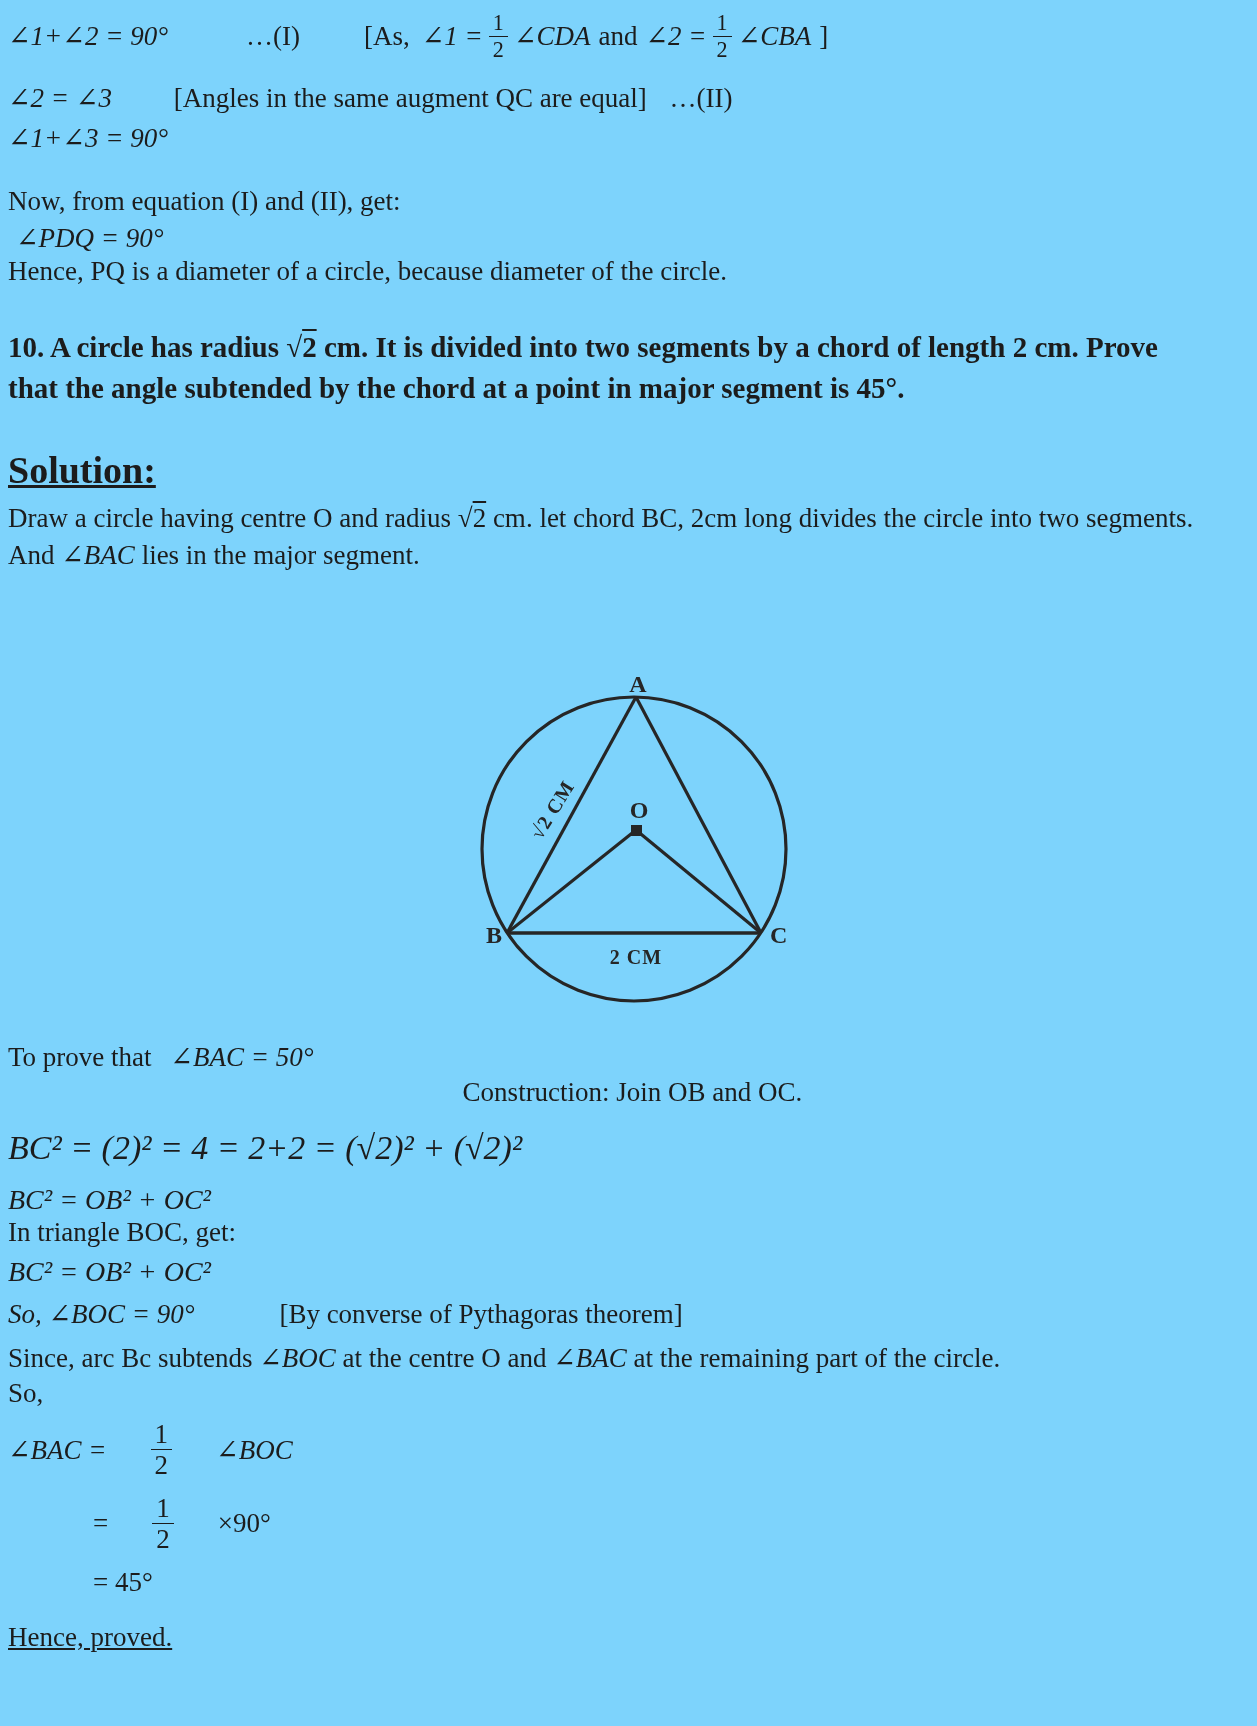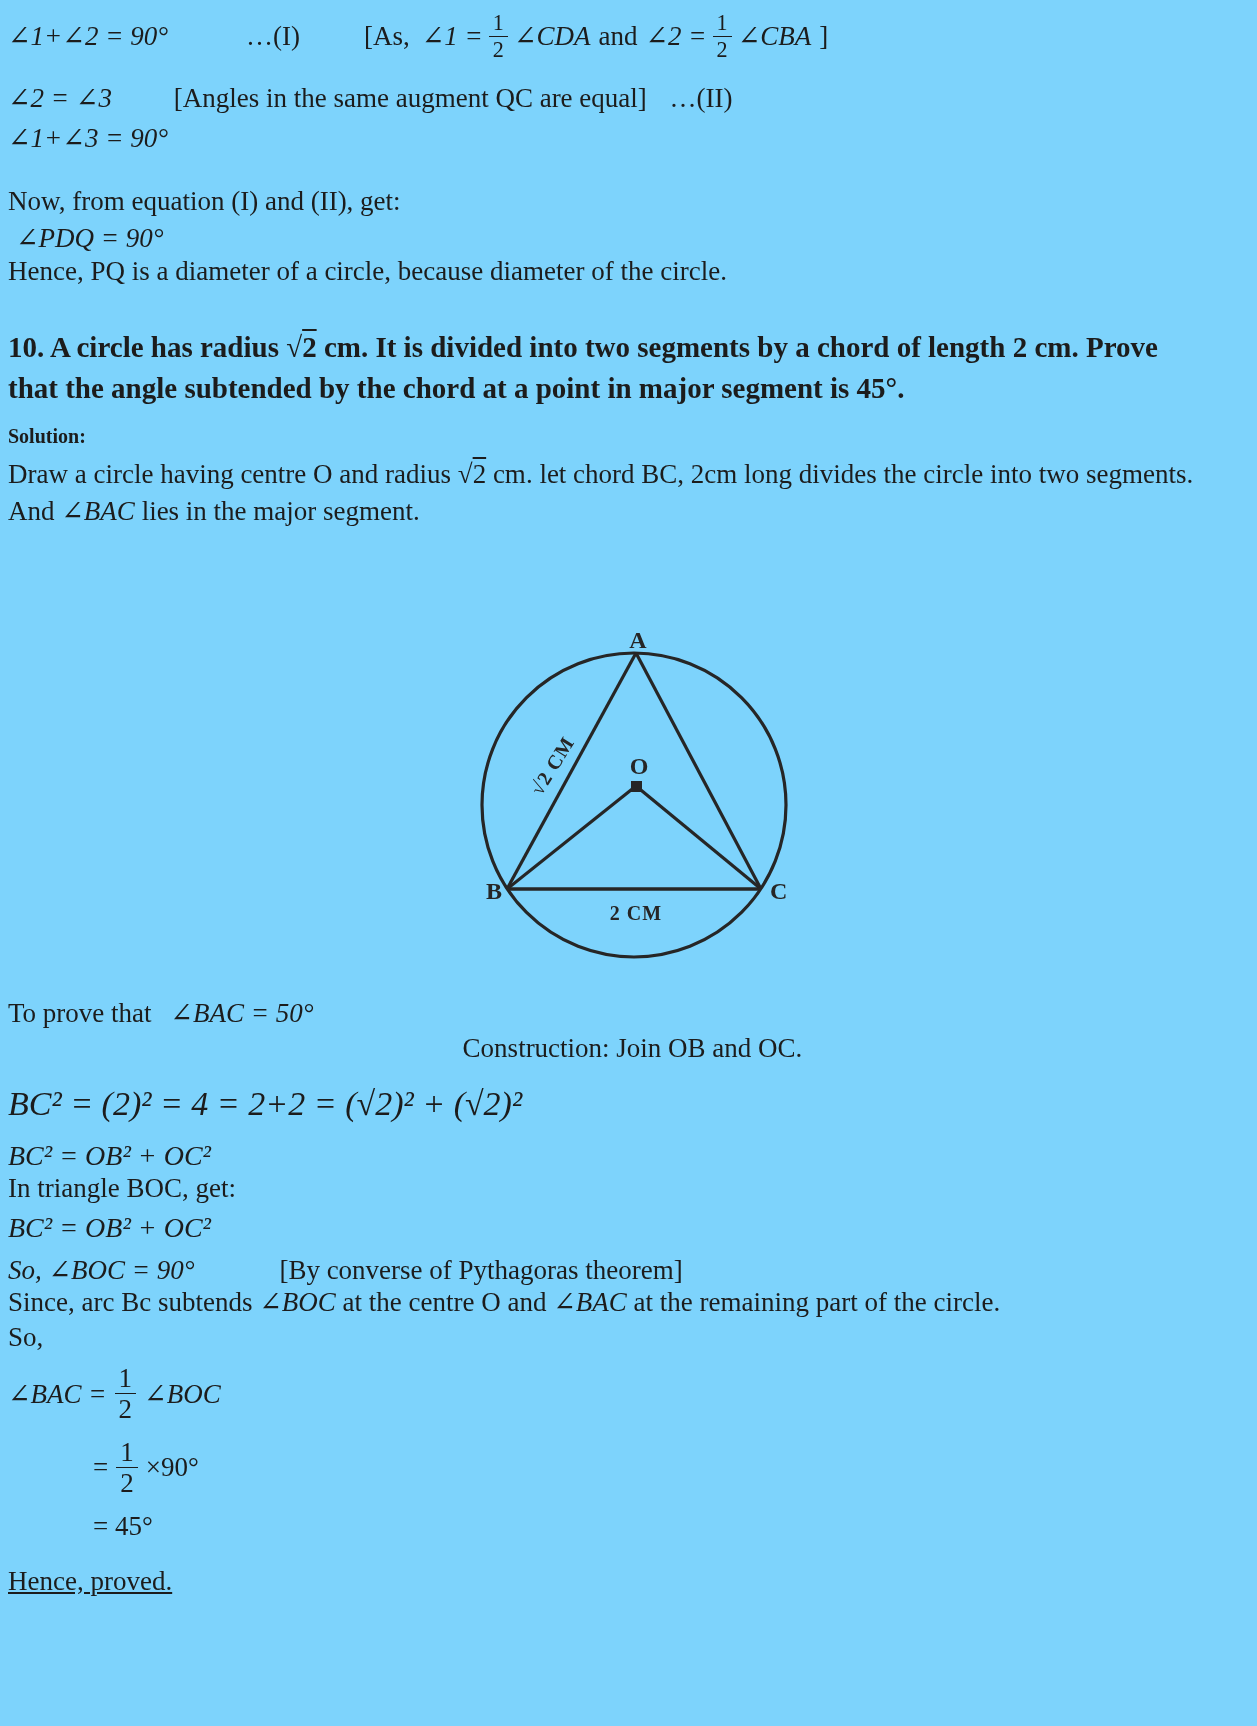--- a/index.html
+++ b/index.html
@@ -29,39 +29,39 @@
   .frac-lg{font-size:1em;margin:0 8px;}
   .sqrt{white-space:nowrap;}
   .rarg{text-decoration:overline;}
   .l1{height:64px;display:flex;align-items:center;}
   .line2{margin-top:14px;}
   .line3{margin-top:8px;}
   .para-now{margin-top:32px;}
   .eq-pdq{margin-top:5px;margin-left:8px;}
   .para-hence{margin-top:2px;}
   .problem{margin-top:40px;font-weight:bold;font-size:29px;line-height:1.4;white-space:normal;width:1190px;}
-  .sol-head{margin-top:17px;font-weight:bold;font-size:20px;}
+  .sol-head{margin-top:40px;font-weight:bold;font-size:38px;text-decoration:underline;}
   .sol-para{margin-top:8px;line-height:1.38;white-space:normal;width:1200px;}
   .diagram-wrap{position:relative;height:458px;}
   .dsvg{position:absolute;left:440px;top:71px;}
   .dsvg text{font-family:"Liberation Serif","DejaVu Serif",serif;font-weight:bold;fill:#262626;}
   .lbl{font-size:24px;}
   .dim{font-size:20px;letter-spacing:1px;}
   .rad-lbl{font-size:20px;fill:#444444;letter-spacing:1px;}
   .to-prove{margin-top:8px;}
   .construction{margin-top:4px;text-align:center;}
   .eq-bc{margin-top:14px;font-size:34px;height:52px;display:flex;align-items:center;}
   .eq-p1{margin-top:10px;font-size:28px;}
   .in-tri{margin-top:1px;}
   .eq-p2{margin-top:8px;font-size:28px;}
   .so-row{margin-top:10px;}
   .so-note{margin-left:78px;}
-  .since-row{margin-top:0;white-space:normal;width:1200px;}
+  .since-row{margin-top:12px;white-space:normal;width:1200px;}
   .so2{margin-top:4px;}
-  .frow{display:flex;align-items:center;height:74px;}
+  .frow{display:flex;align-items:center;height:74px;gap:36px;}
   .f1{margin-top:4px;}
   .f2{margin-left:85px;}
   .step3{margin-left:85px;margin-top:6px;}
   .hence{margin-top:24px;text-decoration:underline;}
 </style>
 </head>
 <body>
 
 <div class="doc">
 

